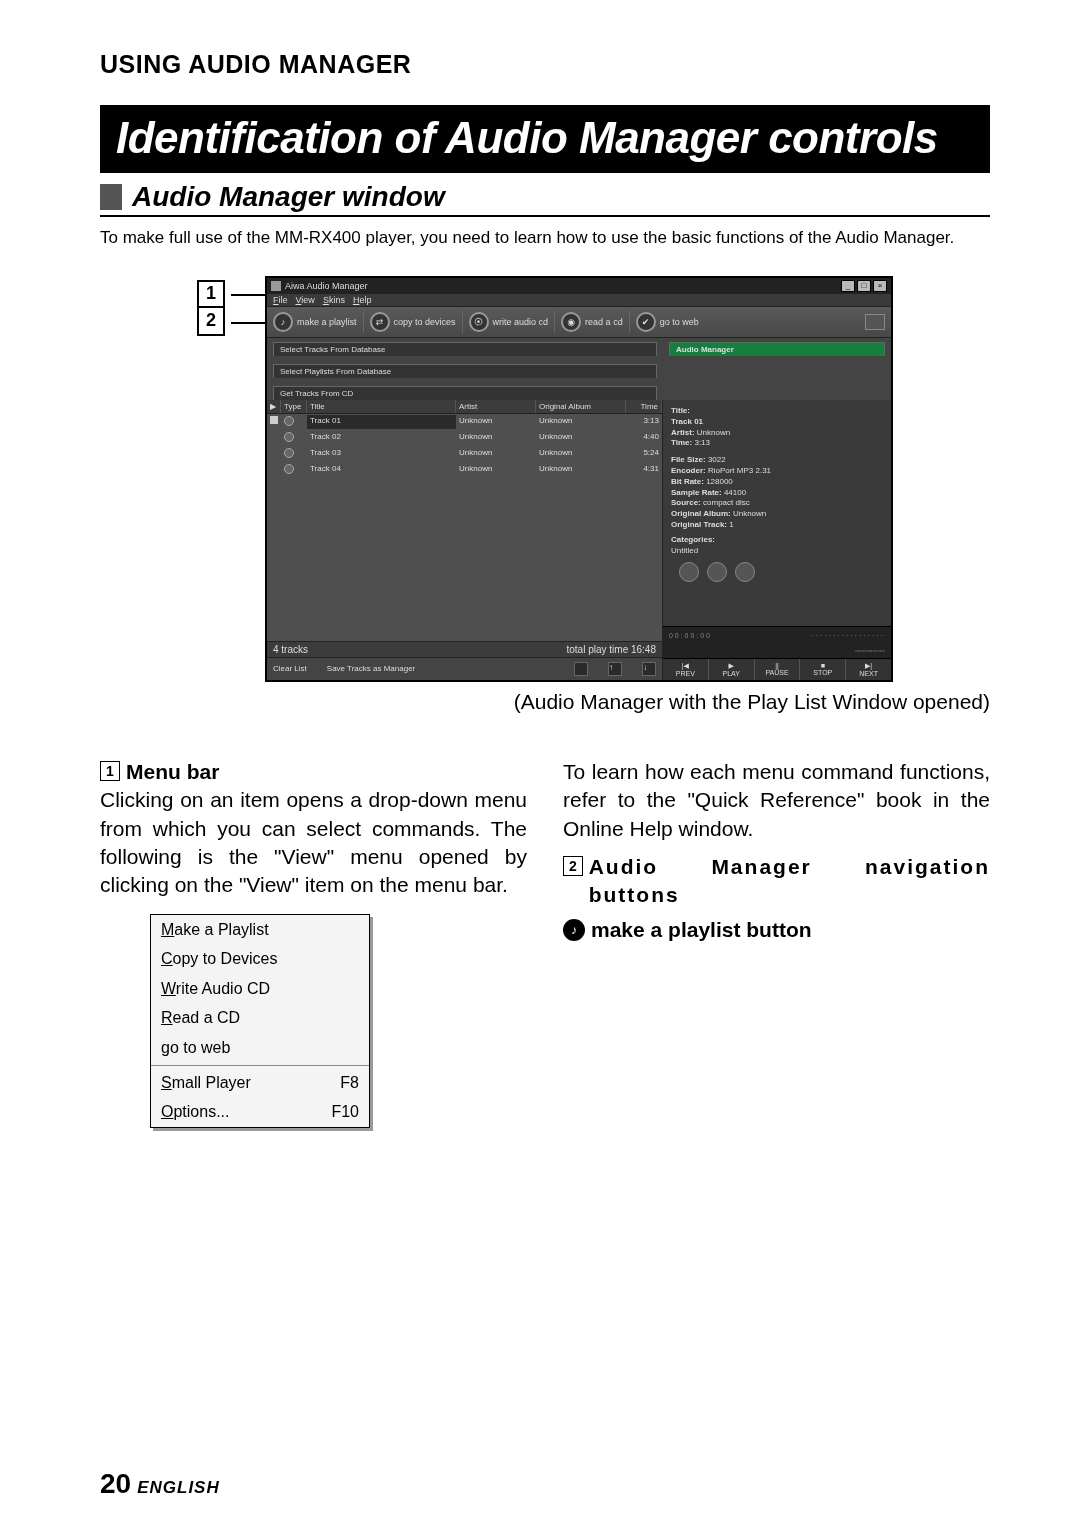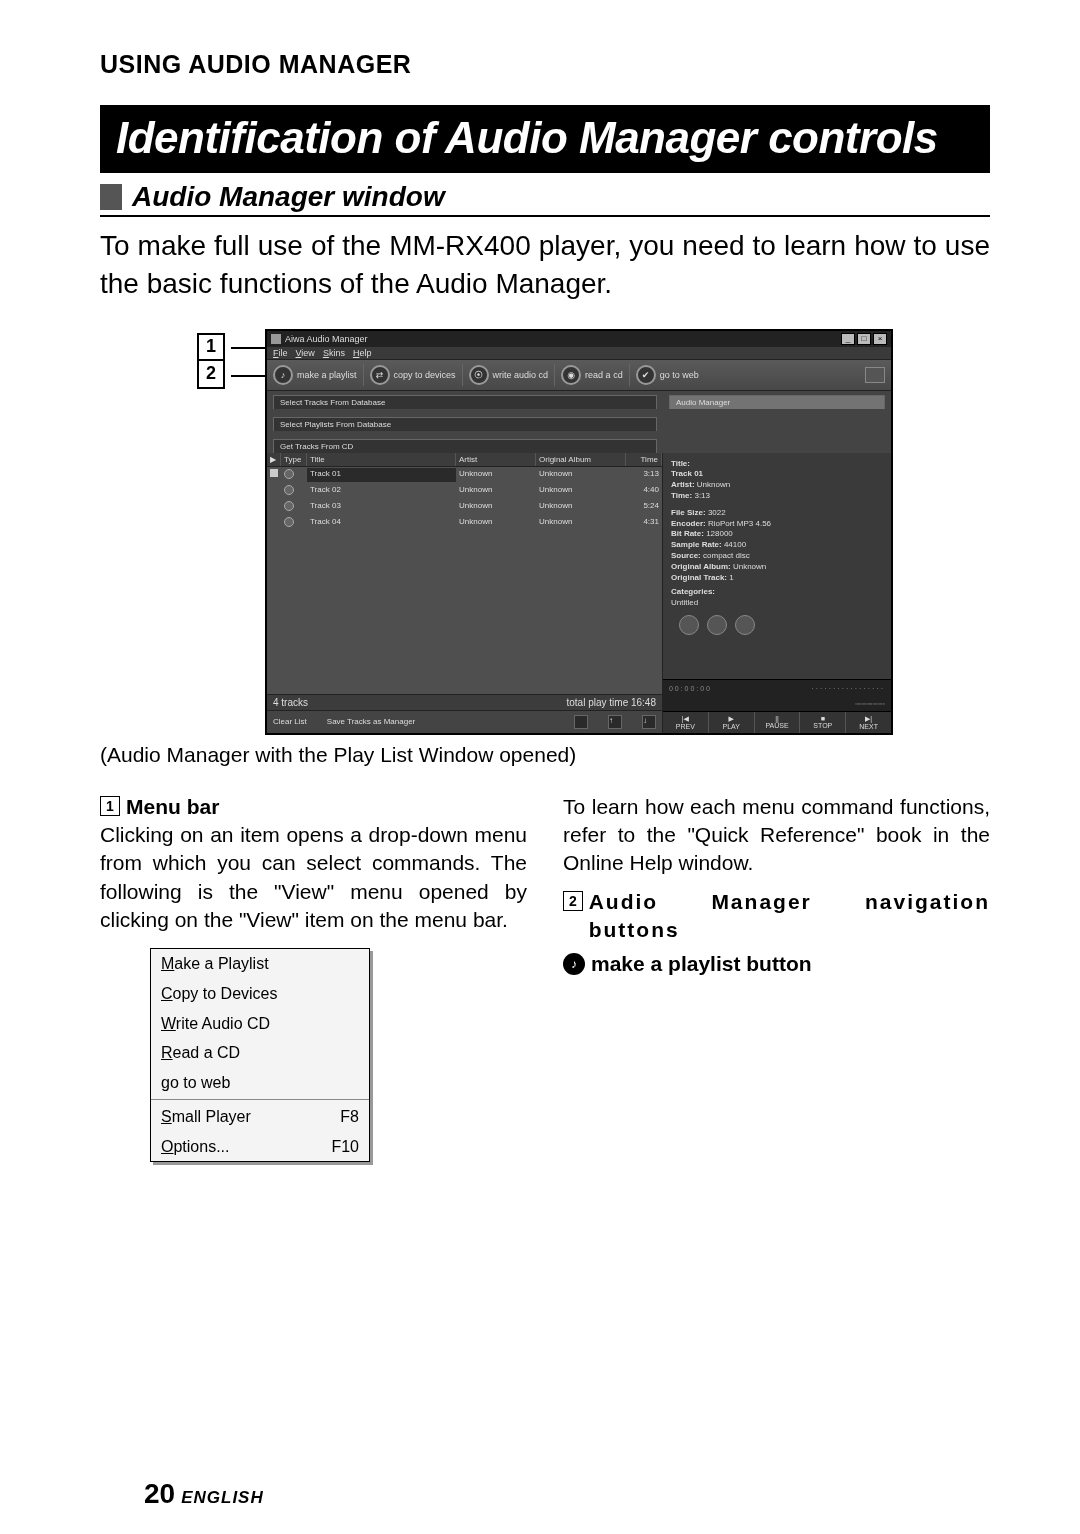--- a/index.html
+++ b/index.html
@@ -3,21 +3,21 @@
 <meta charset="utf-8">
 <style>
   * { box-sizing: border-box; margin: 0; padding: 0; }
   body { width: 1080px; height: 1534px; background: #fff; font-family: Arial, Helvetica, sans-serif; color: #000; position: relative; }
   .page { padding: 50px 90px 30px 100px; }
   .header-title { font-family: Arial, sans-serif; font-weight: bold; font-size: 25px; letter-spacing: 0.5px; margin-bottom: 26px; }
   .black-bar { background: #000; color: #fff; font-style: italic; font-weight: bold; font-size: 44px; padding: 8px 16px 10px 16px; margin-bottom: 8px; font-family: Arial, sans-serif; letter-spacing: -0.5px; }
   .sub-bar { display: flex; align-items: center; gap: 10px; border-bottom: 2px solid #000; padding-bottom: 2px; margin-bottom: 10px; }
   .sub-block { width: 22px; height: 26px; background: #555; }
   .sub-title { font-style: italic; font-weight: bold; font-size: 28px; font-family: Arial, sans-serif; }
-  .intro { font-size: 28px; line-height: 1.35; text-align: justify; margin-bottom: 26px; }
+  .intro { font-size: 17px; line-height: 1.35; text-align: justify; margin-bottom: 26px; }
   .screenshot-wrap { display: flex; justify-content: center; gap: 0; margin-bottom: 8px; }
   .side-nums { display: flex; flex-direction: column; padding-top: 4px; padding-right: 6px; }
   .side-num { border: 2px solid #000; width: 28px; height: 28px; font-weight: bold; font-size: 18px; display:flex; align-items:center; justify-content:center; margin-bottom:0; background:#fff; }
   .side-num + .side-num { border-top: none; }
   .side-lines { display: flex; flex-direction: column; justify-content: flex-start; padding-top: 4px; }
   .lead-line { border-top: 2px solid #000; width: 34px; height: 14px; margin-top: 14px; }
 
   
   .app { width: 628px; background: #4a4a4a; border: 2px solid #000; font-family: Tahoma, Arial, sans-serif; font-size: 9px; color: #ddd; }
   .app-titlebar { background: #222; display: flex; align-items:center; justify-content:space-between; padding: 2px 4px; font-size: 9px; }
@@ -30,21 +30,21 @@
   .app-menubar span::first-letter { text-decoration: underline; }
   .toolbar { background: linear-gradient(#5a5a5a,#484848); display:flex; align-items:center; padding:4px 6px; gap:6px; border-top:1px solid #222; border-bottom:1px solid #222; }
   .tbtn { display:flex; align-items:center; gap:4px; }
   .tcircle { width:20px; height:20px; border-radius:50%; border:2px solid #999; background:#333; display:flex; align-items:center; justify-content:center; font-size:9px; }
   .tlabel { font-size:9px; }
   .sep { width:1px; height:22px; background:#666; }
   .tool-right { margin-left:auto; width:20px; height:16px; background:#555; border:1px solid #888; }
 
   .tabs { display:flex; gap:8px; padding: 4px 6px 0 6px; background:#444;flex-direction:column; }
   .tab { background:#333; padding:2px 6px; border:1px solid #666; border-bottom:none; font-size:8px; }
-  .tab.hl { background:#737373; font-weight:normal; }
+  .tab.hl { background:#15803d; font-weight:bold; }
 
   .main-area { display:flex; height: 280px; }
   .tracklist { flex:1; background:#4f4f4f; border-right:1px solid #222; display:flex; flex-direction:column; }
   .th-row { display:flex; background:#3c3c3c; font-size:8px; border-bottom:1px solid #222; }
   .th { padding:2px 3px; border-right:1px solid #555; }
   .c-play{width:14px;} .c-type{width:26px;} .c-title{flex:1;} .c-artist{width:80px;} .c-album{width:90px;} .c-time{width:36px; text-align:right;}
   .tr-row { display:flex; font-size:8px; padding:1px 0; }
   .tr-row .cell { padding:1px 3px; }
   .tr-row.sel .c-title-bg { background:#2a2a2a; flex:1; padding:1px 3px; }
   .cd-ic { width:10px; height:10px; border-radius:50%; border:1px solid #aaa; background:#666; display:inline-block; }
@@ -59,38 +59,38 @@
   .info-body strong { font-weight:bold; }
   .info-actions { display:flex; gap:8px; padding:6px 8px; }
   .ico-btn { width:20px; height:20px; border-radius:50%; background:#555; border:1px solid #888; }
   .player-bar { background:#222; height:18px; display:flex; align-items:center; padding:2px 6px; gap:4px; border-top:1px solid #000; font-size:7px; color:#888; }
   .player-bar .dots { letter-spacing:2px; }
   .info-ctrls { display:flex; background:#333; border-top:1px solid #000; }
   .pctrl { flex:1; text-align:center; padding:3px 0; font-size:7px; border-right:1px solid #555; }
   .pctrl:last-child { border-right:none; }
   .vol-bar { background:#222; height:14px; display:flex; align-items:center; padding:2px 6px; font-size:7px; color:#888; }
 
-  .caption { text-align:left; font-size:21px; margin: 8px 0 26px 0; }
+  .caption { text-align:right; font-size:21px; margin: 8px 0 44px 0; }
 
   .cols { display:flex; gap:36px; }
   .col { flex:1; font-size:21px; line-height:1.35; text-align:justify; }
   .item-head { display:flex; gap:6px; font-weight:bold; margin-bottom:0; }
   .num-box { border:1.5px solid #000; width:20px; height:20px; font-size:14px; display:inline-flex; align-items:center; justify-content:center; line-height:1; margin-top:3px; }
   .col p { margin-bottom: 0; }
   .col .para { text-indent: 0; }
 
   .dropdown { width: 220px; margin: 14px 0 0 50px; background:#f4f4f4; border:1px solid #000; box-shadow: 3px 3px 0 #999; color:#000; font-family: Tahoma, Arial, sans-serif; font-size: 16px; }
   .dd-item { display:flex; justify-content:space-between; padding: 4px 10px; }
   .dd-sep { border-top:1px solid #888; margin: 2px 0; }
   .ul::first-letter { text-decoration: underline; }
 
   .sub-icon-head { display:flex; align-items:center; gap:6px; font-weight:bold; margin-top:6px; }
   .circ-icon { width:22px; height:22px; border-radius:50%; background:#000; color:#fff; font-size:12px; display:flex; align-items:center; justify-content:center; }
 
-  .footer { position:absolute; bottom: 24px; left: 100px; font-size: 21px; font-weight:bold; display:flex; align-items:baseline; gap:6px;margin-left:44px; }
+  .footer { position:absolute; bottom: 34px; left: 100px; font-size: 21px; font-weight:bold; display:flex; align-items:baseline; gap:6px; }
   .footer .pn { font-size: 28px; }
   .footer .lang { font-style: italic; font-size: 17px; letter-spacing:1px; }
 </style>
 </head>
 <body>
 
 <div class="page">
   <div class="header-title">USING AUDIO MANAGER</div>
 
   <div class="black-bar">Identification of Audio Manager controls</div>
@@ -229,21 +229,21 @@
         </div>
 
         <div class="infopanel">
           <div class="info-body">
             <div><strong>Title:</strong></div>
             <div><strong>Track 01</strong></div>
             <div><strong>Artist:</strong> <span>Unknown</span></div>
             <div><strong>Time:</strong> <span>3:13</span></div>
             <div style="height:6px;"></div>
             <div><strong>File Size:</strong> <span>3022</span></div>
-            <div><strong>Encoder:</strong> <span>RioPort MP3 4.56</span></div>
+            <div><strong>Encoder:</strong> <span>RioPort MP3 2.31</span></div>
             <div><strong>Bit Rate:</strong> <span>128000</span></div>
             <div><strong>Sample Rate:</strong> <span>44100</span></div>
             <div><strong>Source:</strong> <span>compact disc</span></div>
             <div><strong>Original Album:</strong> <span>Unknown</span></div>
             <div><strong>Original Track:</strong> <span>1</span></div>
             <div style="height:4px;"></div>
             <div><strong>Categories:</strong></div>
             <div>Untitled</div>
             <div class="info-actions">
               <span class="ico-btn"></span>

